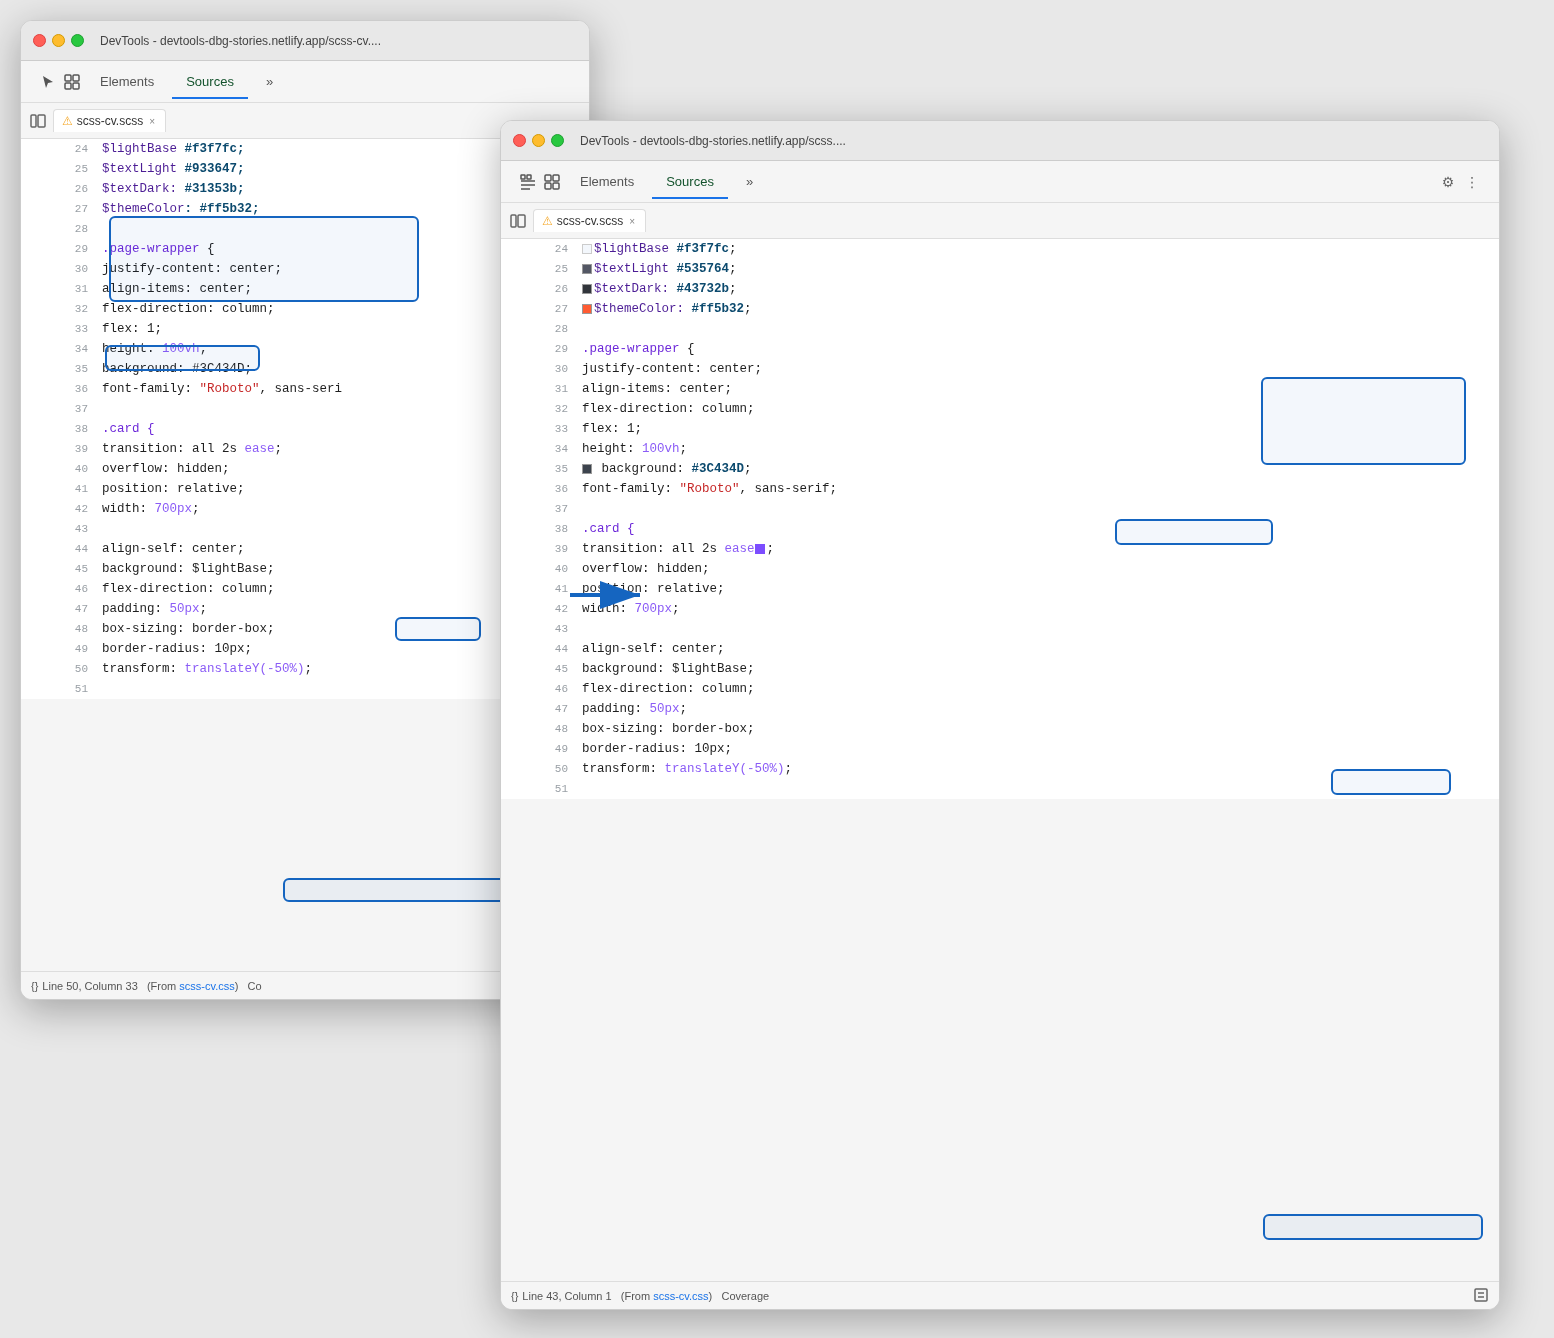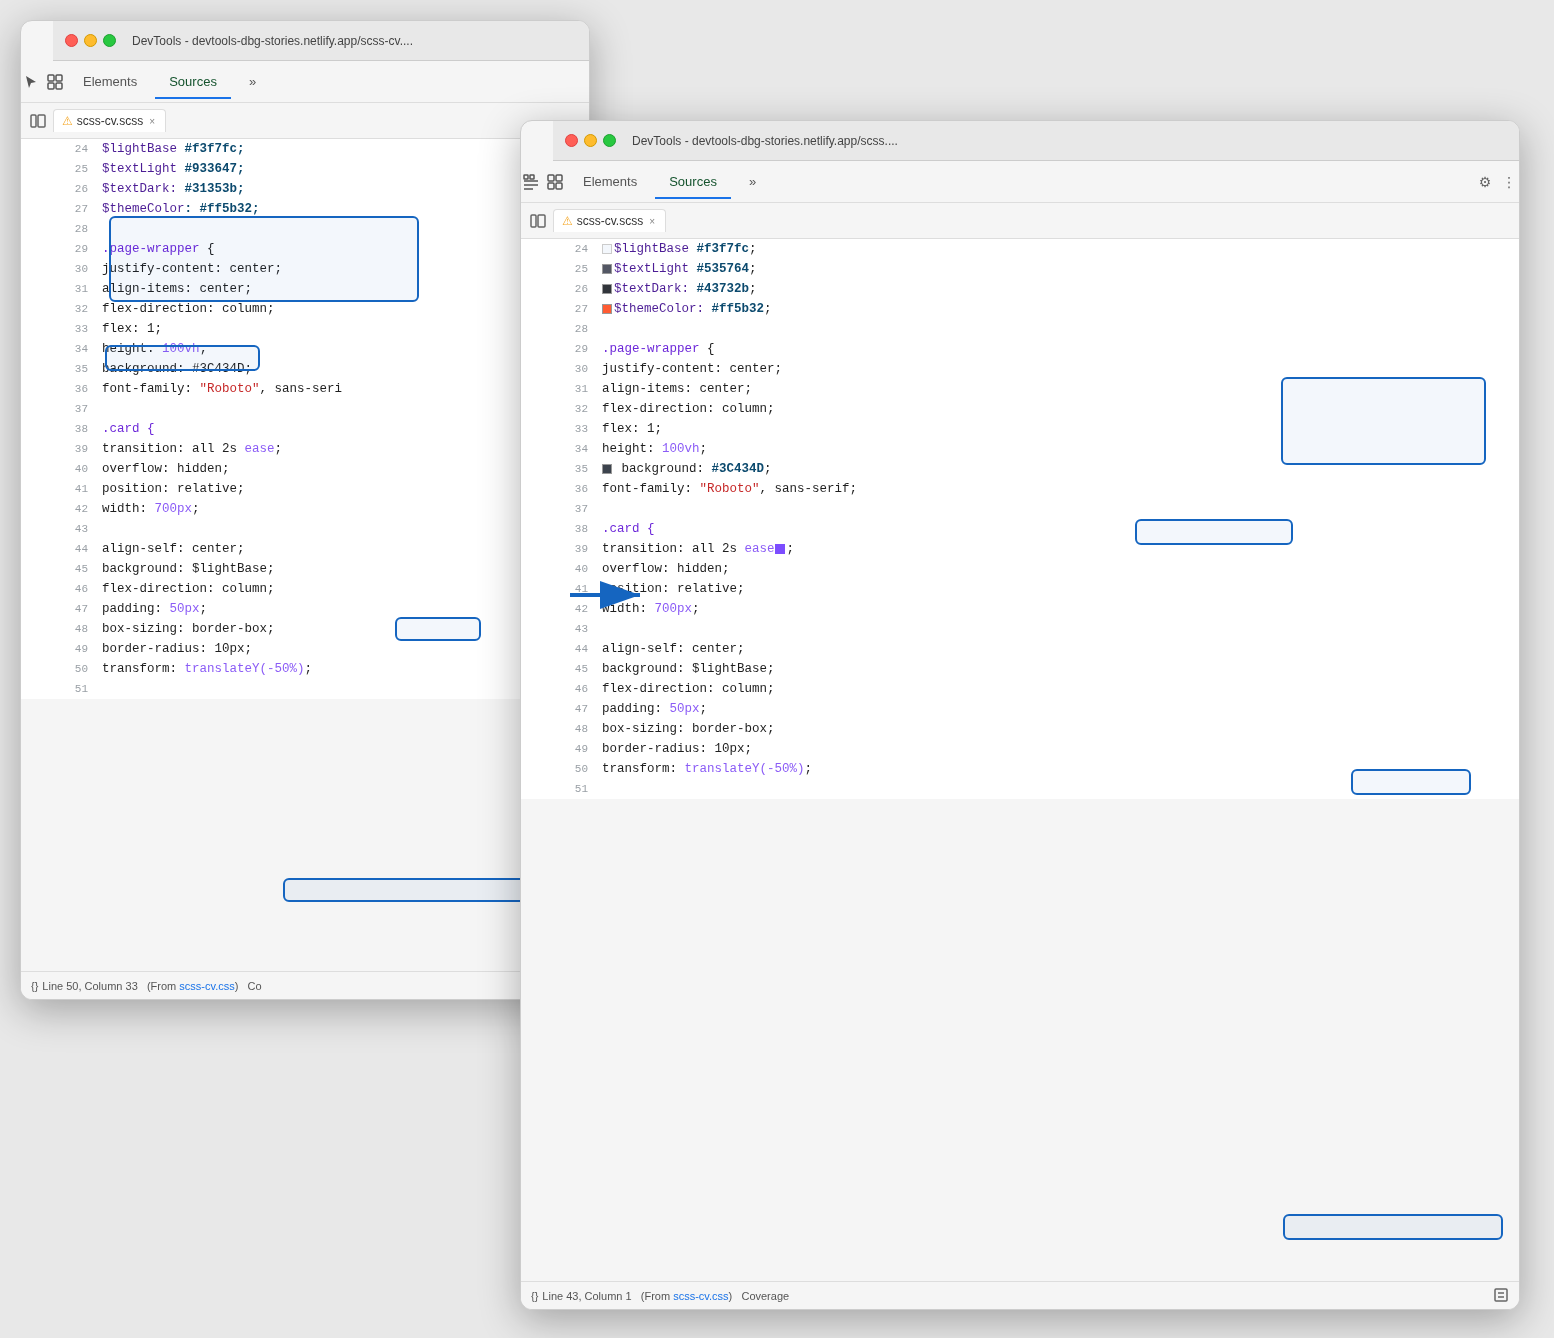--- a/index.html
+++ b/index.html
@@ -23,21 +23,20 @@
     }
 
     .window-titlebar {
       background: #e8e8e8;
       height: 40px;
       display: flex;
       align-items: center;
       padding: 0 12px;
       gap: 8px;
       border-bottom: 1px solid #ccc;
-      margin-left: 32px;
     }
 
     .traffic-lights {
       display: flex;
       gap: 6px;
       align-items: center;
     }
 
     .traffic-light {
       width: 13px;
@@ -57,21 +56,21 @@
       text-overflow: ellipsis;
     }
 
     
     .devtools-toolbar {
       background: #f5f5f5;
       height: 42px;
       display: flex;
       align-items: center;
       border-bottom: 1px solid #ddd;
-      padding: 0 0;
+      padding: 0 17px;
       gap: 4px;
     }
 
     .toolbar-tab {
       padding: 8px 14px;
       font-size: 13px;
       color: #555;
       cursor: pointer;
       border-bottom: 2px solid transparent;
       margin-bottom: -1px;
@@ -239,21 +238,21 @@
     
     #window1 {
       left: 20px;
       top: 20px;
       width: 570px;
       height: 980px;
     }
 
     
     #window2 {
-      left: 520px;
+      left: 500px;
       top: 120px;
       width: 1000px;
       height: 1190px;
     }
 
     .devtools-body {
       display: flex;
       flex-direction: column;
       height: calc(100% - 40px);
     }

